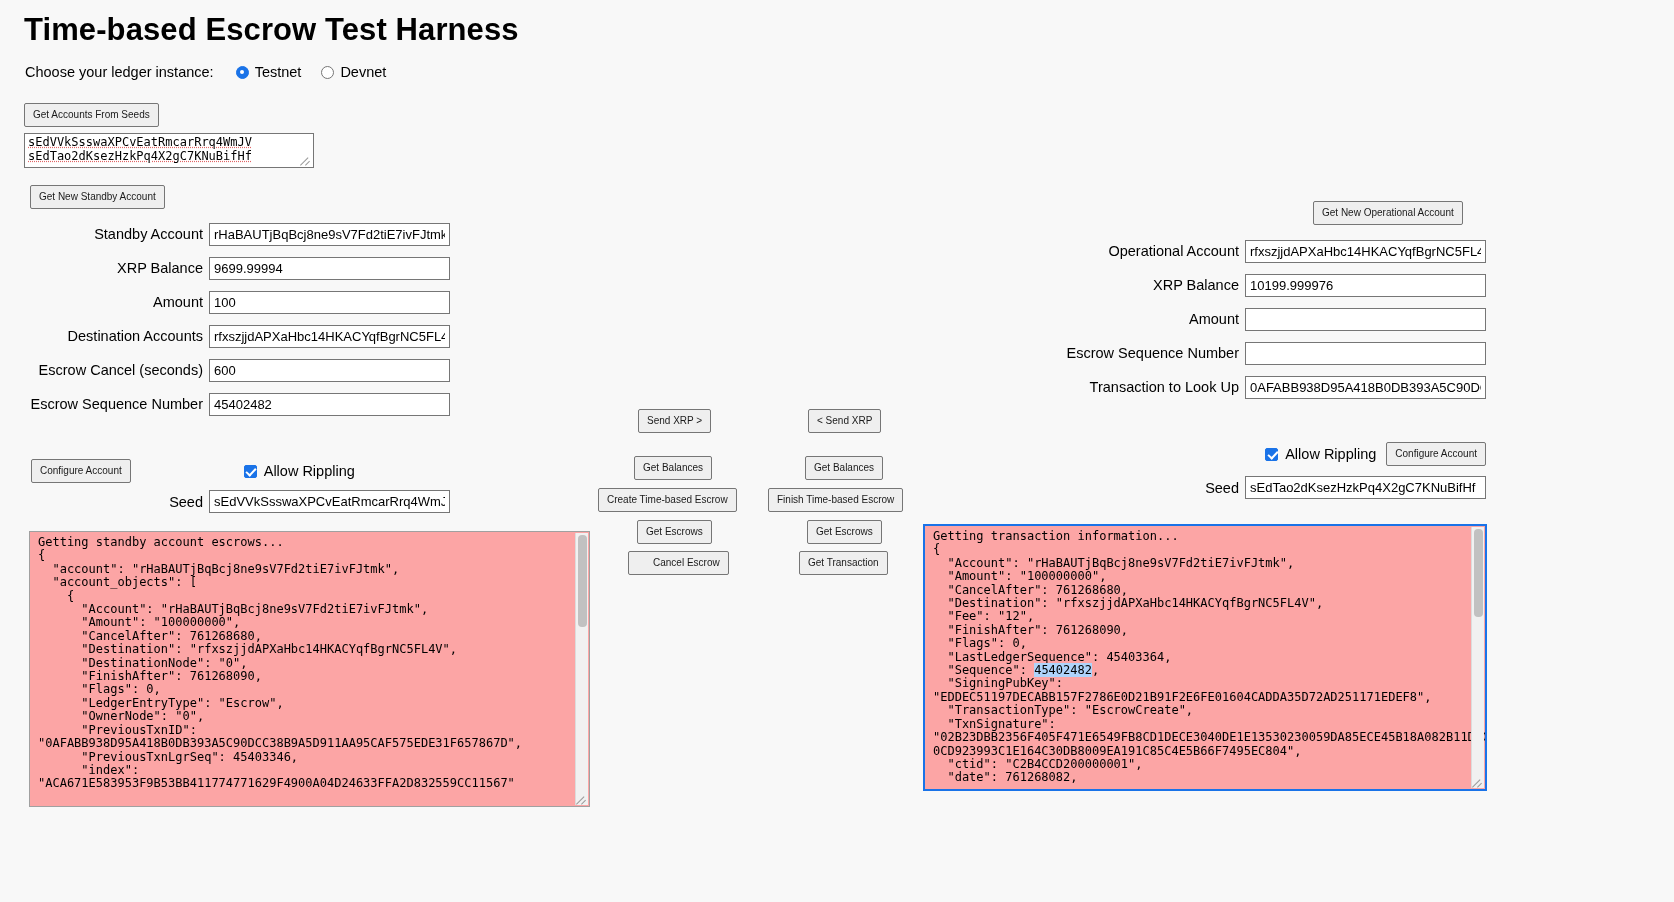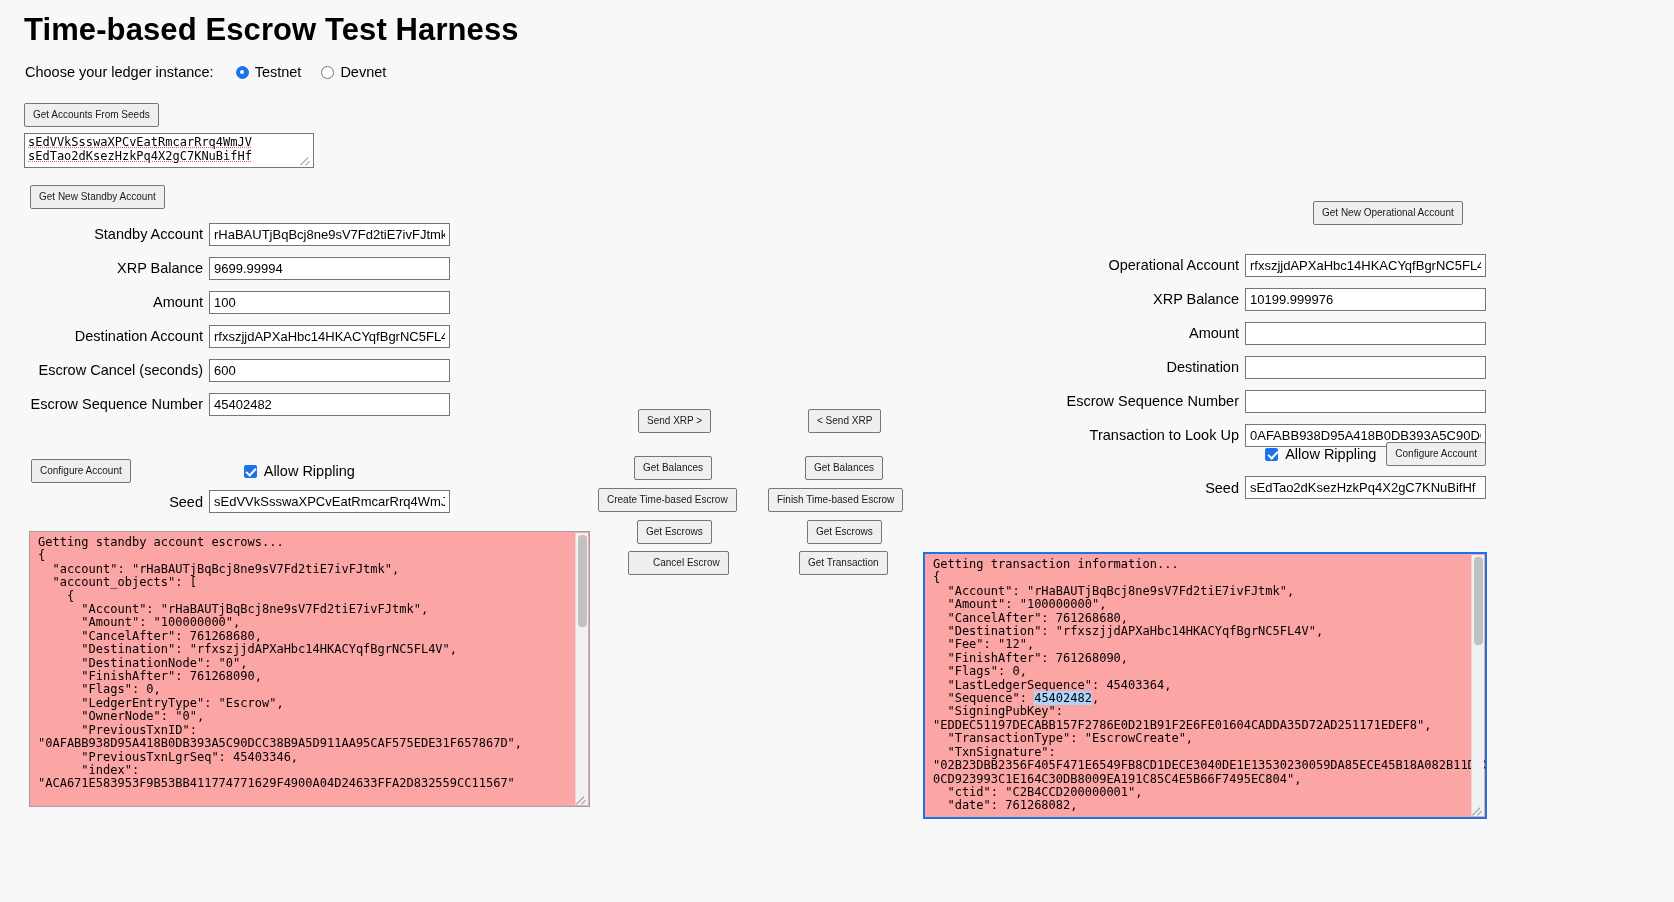--- a/index.html
+++ b/index.html
@@ -186,21 +186,21 @@
     border: solid #fff;
     border-width: 0 2px 2px 0;
     transform: rotate(43deg);
   }
   .cb-label { font-size: 14.5px; color: #000; white-space: nowrap; }
 
   
   #right-fields {
     position: absolute;
     left: 1000px;
-    top: 248px;
+    top: 234px;
     width: 486px;
   }
   #right-fields .frow {
     display: flex;
     align-items: center;
     justify-content: flex-end;
     height: 34px;
   }
   #right-fields .fl {
     font-size: 14.5px;
@@ -257,21 +257,21 @@
     overflow: hidden;
     white-space: pre;
     resize: none;
   }
   #standby-results {
     left: 29px; top: 531px;
     width: 561px; height: 276px;
     border: 1px solid #a0a0a0;
   }
   #operational-results {
-    left: 923px; top: 552px;
+    left: 923px; top: 524px;
     width: 564px; height: 267px;
     border: 2px solid #1a73e8;
   }
   .scrollbar {
     position: absolute;
     right: 1px;
     top: 1px;
     bottom: 1px;
     width: 13px;
     background: #f1f1f1;
@@ -333,21 +333,21 @@
   </div>
   <div class="frow">
     <span class="fl">XRP Balance</span>
     <input class="tin" value="9699.99994" style="">
   </div>
   <div class="frow">
     <span class="fl">Amount</span>
     <input class="tin" value="100" style="">
   </div>
   <div class="frow">
-    <span class="fl">Destination Account</span>
+    <span class="fl">Destination Accounts</span>
     <input class="tin" value="rfxszjjdAPXaHbc14HKACYqfBgrNC5FL4V" style="">
   </div>
   <div class="frow">
     <span class="fl">Escrow Cancel (seconds)</span>
     <input class="tin" value="600" style="">
   </div>
   <div class="frow">
     <span class="fl">Escrow Sequence Number</span>
     <input class="tin" value="45402482" style="">
   </div>
@@ -371,24 +371,20 @@
   <div class="frow">
     <span class="fl">Operational Account</span>
     <input class="tin" value="rfxszjjdAPXaHbc14HKACYqfBgrNC5FL4V" style="">
   </div>
   <div class="frow">
     <span class="fl">XRP Balance</span>
     <input class="tin" value="10199.999976" style="">
   </div>
   <div class="frow">
     <span class="fl">Amount</span>
-    <input class="tin" value="" style="">
-  </div>
-  <div class="frow">
-    <span class="fl">Destination</span>
     <input class="tin" value="" style="">
   </div>
   <div class="frow">
     <span class="fl">Escrow Sequence Number</span>
     <input class="tin" value="" style="">
   </div>
   <div class="frow">
     <span class="fl">Transaction to Look Up</span>
     <input class="tin" value="0AFABB938D95A418B0DB393A5C90DCC38I" style="">
   </div>

